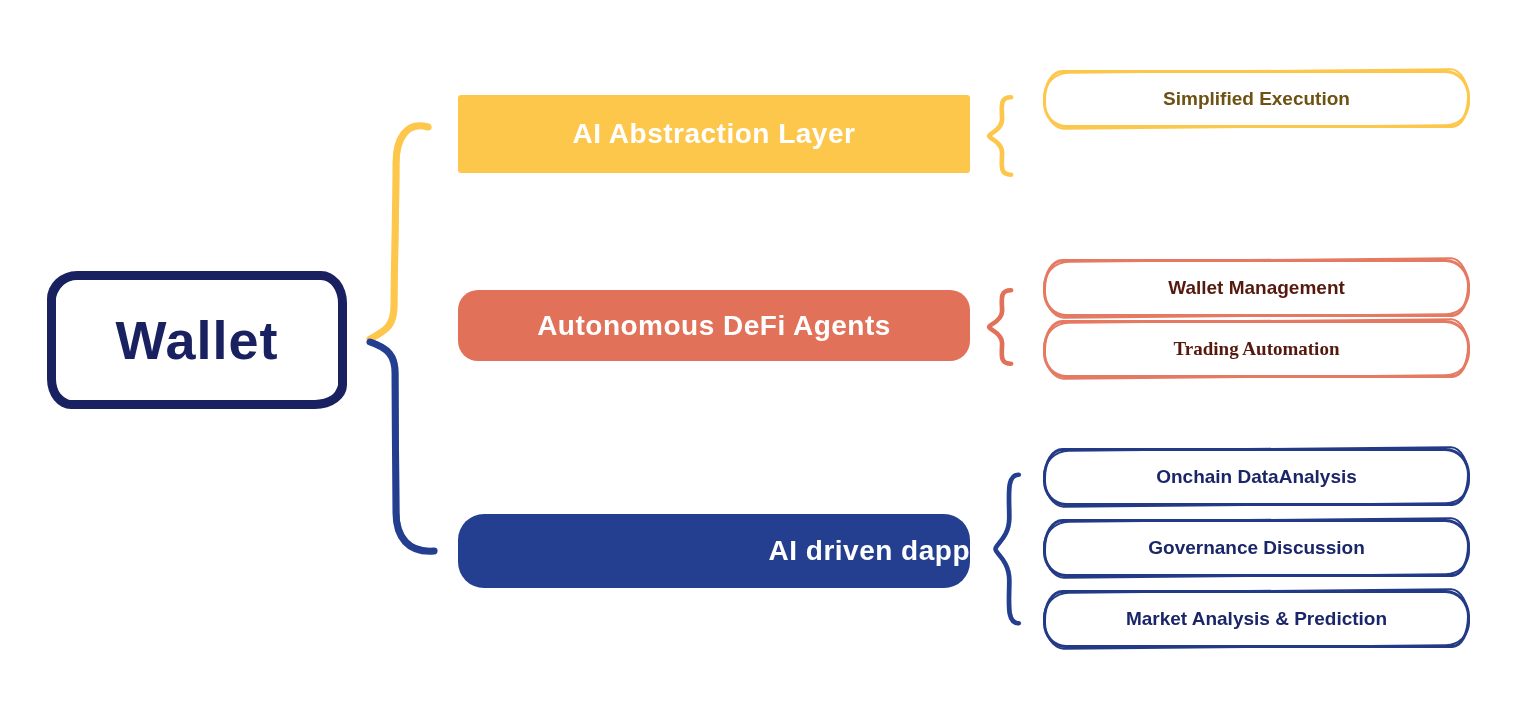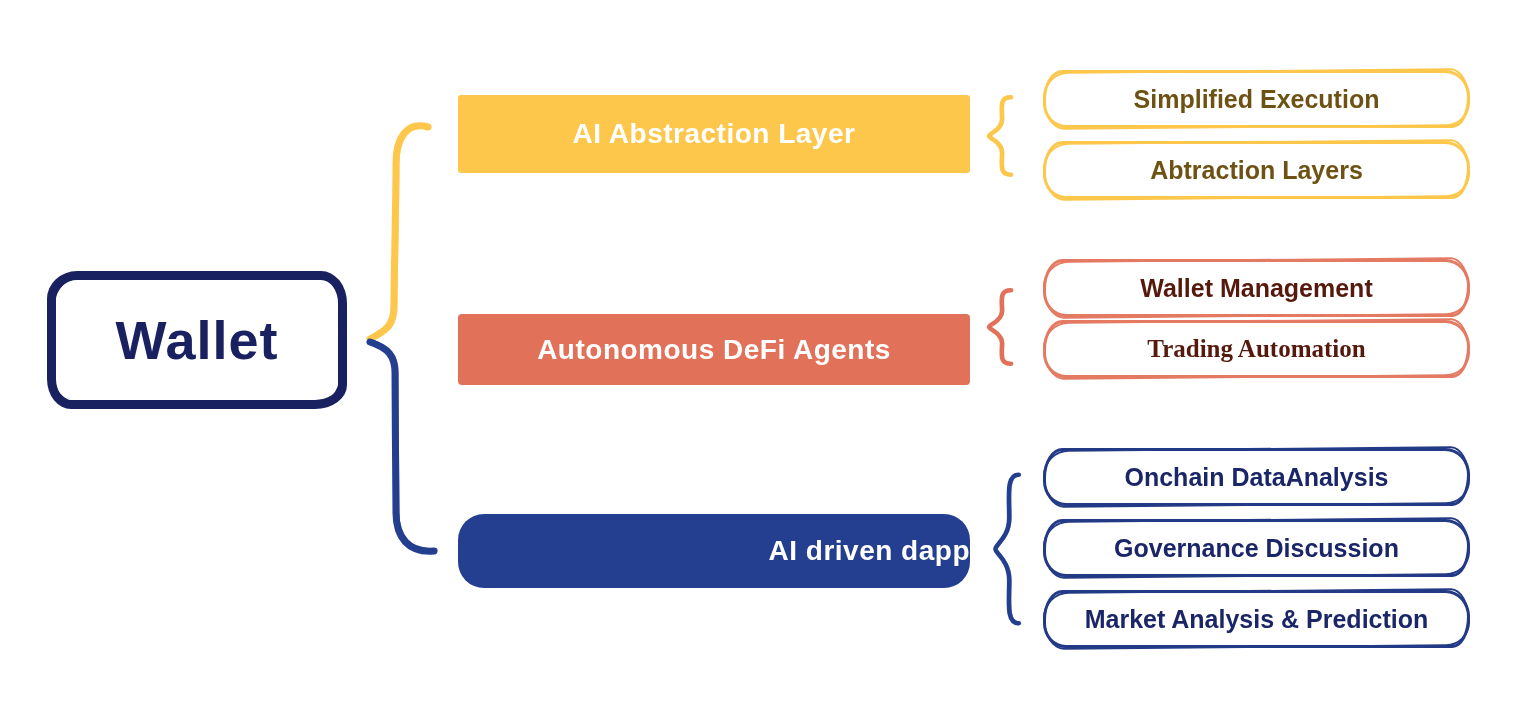--- a/index.html
+++ b/index.html
@@ -20,29 +20,29 @@
     transform:rotate(-0.7deg);
   }
   .root-label{font-size:54px;font-weight:bold;color:var(--navy);letter-spacing:1px;}
   
   .branch{
     position:absolute;left:458px;width:512px;
     display:flex;align-items:center;justify-content:center;
     font-weight:bold;font-size:28px;color:#fff;letter-spacing:.5px;
   }
   .branch-yellow{top:95px;height:78px;background:var(--yellow);border-radius:3px;}
-  .branch-red{top:290px;height:71px;background:var(--coral);border-radius:4px;margin-top:24px;}
+  .branch-red{top:290px;height:71px;background:var(--coral);border-radius:20px;}
   .branch-blue{top:514px;height:74px;background:var(--blue);border-radius:26px;justify-content:flex-end;}
   
   .pill{
     position:absolute;left:1043px;width:427px;height:58px;box-sizing:border-box;
     background:#fff;display:flex;align-items:center;justify-content:center;
     border:3.5px solid var(--bc);
     border-radius:22px 28px 20px 26px / 34px 30px 36px 28px;
-    font-weight:bold;font-size:25px;color:var(--tc);
+    font-weight:bold;font-size:19px;color:var(--tc);
   }
   .pill::before{
     content:"";position:absolute;inset:-3px;pointer-events:none;
     border:2.5px solid var(--bc);
     border-radius:28px 20px 26px 22px / 28px 36px 26px 34px;
     transform:rotate(-0.5deg);
   }
   .pill-yellow{--bc:var(--yellow);--tc:#6d5213;}
   .pill-red{--bc:#e57a63;--tc:#551a0d;}
   .pill-blue{--bc:#233a86;--tc:#1b2668;}
@@ -99,23 +99,20 @@
   <svg class="svg-abs sb-blue" width="36" height="158" viewBox="0 0 34 100" preserveAspectRatio="none" aria-hidden="true">
     <g fill="none" stroke="var(--blue)" stroke-linecap="round">
       <path d="M 29 3 C 17 3, 20 16, 20 30 C 20 43, 7 47, 7 50 C 7 53, 20 57, 20 70 C 20 84, 17 97, 29 97" stroke-width="4.5" vector-effect="non-scaling-stroke"></path>
       <path d="M 29 3 C 17 3, 20 16, 20 30 C 20 43, 7 47, 7 50 C 7 53, 20 57, 20 70 C 20 84, 17 97, 29 97" stroke-width="2" vector-effect="non-scaling-stroke" transform="translate(1.5,0)" opacity="0.6"></path>
     </g>
   </svg>
 
   <div class="pill pill-yellow py1">
     <span>Simplified Execution</span>
   </div>
-  <div class="pill pill-yellow py2">
-    <span>Abtraction Layers</span>
-  </div>
 
   <div class="pill pill-red pr1">
     <span>Wallet Management</span>
   </div>
   <div class="pill pill-red pr2">
     <span>Trading Automation</span>
   </div>
 
   <div class="pill pill-blue pb1">
     <span>Onchain DataAnalysis</span>

